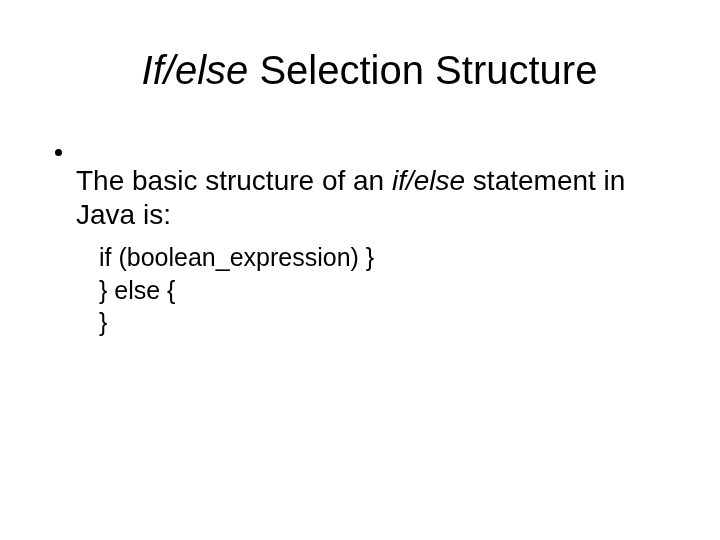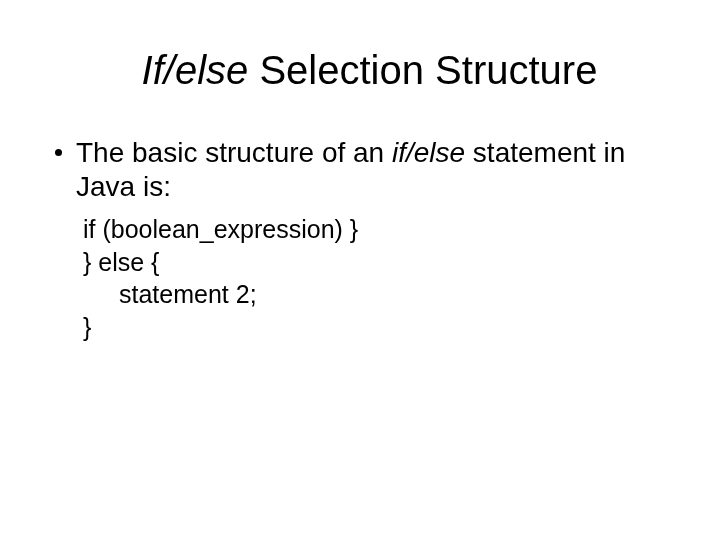--- a/index.html
+++ b/index.html
@@ -42,28 +42,29 @@
     width: 7px;
     height: 7px;
     background: #000;
     border-radius: 50%;
     margin-top: 13px;
     margin-right: 14px;
     flex-shrink: 0;
   }
   .bullet .text {
     flex: 1;
+    margin-top: 28px;
   }
   .bullet .em {
     font-style: italic;
   }
   .code {
     font-size: 25px;
     line-height: 1.3;
-    margin-left: 28px;
+    margin-left: 44px;
     margin-top: 8px;
   }
   .code .line {
     white-space: pre;
   }
   .indent {
     padding-left: 36px;
   }
 </style>
 </head>
@@ -79,18 +80,17 @@
     <div class="bullet">
       <div class="dot"></div>
       <div class="text">
         <span>The basic structure of an </span><span class="em">if/else</span><span> statement in Java is:</span>
       </div>
     </div>
 
     <div class="code">
       <div class="line">if (boolean_expression) }</div>
       <div class="line">} else {</div>
-      <div class="line indent">statement 2;</div>
       <div class="line">}</div>
     </div>
   </div>
 
 </div>
 
 </body></html>

